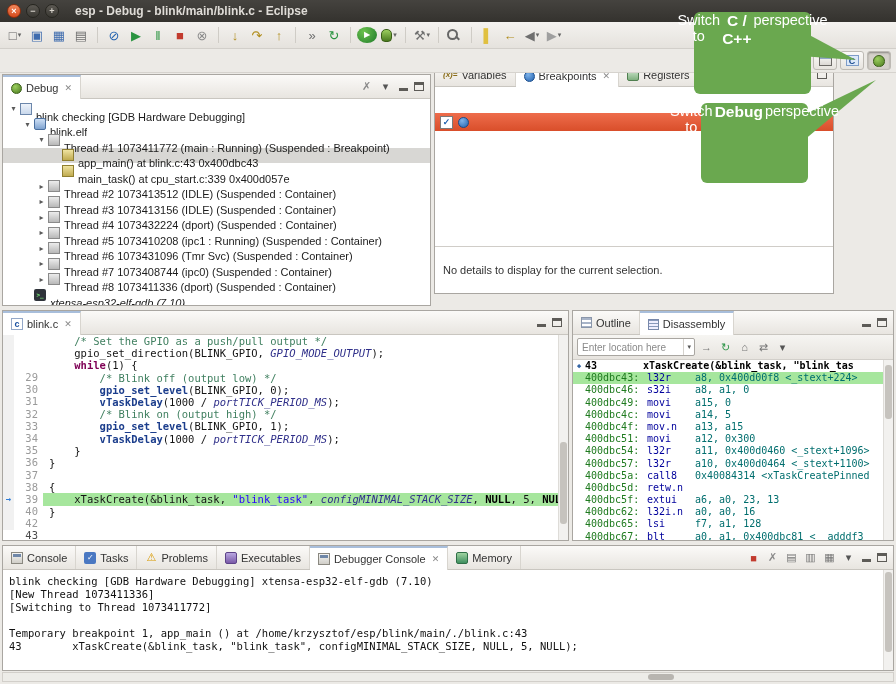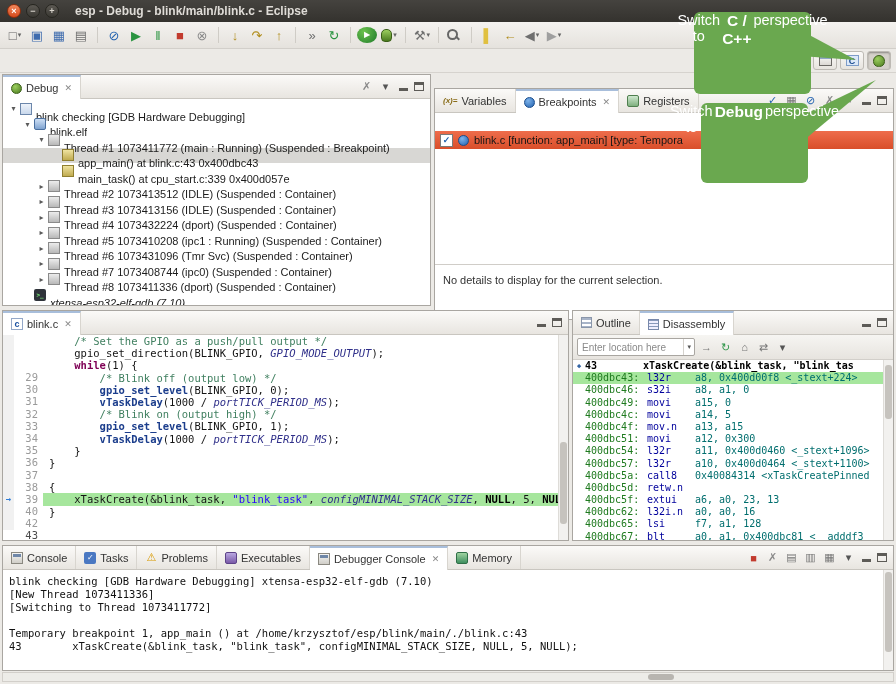--- a/index.html
+++ b/index.html
@@ -41,21 +41,21 @@
   
   #tails{position:absolute;left:0;top:0;z-index:40;pointer-events:none;}
   .callout{position:absolute;background:#6aa84f;border-radius:6px;color:#fff;text-align:center;z-index:41;display:flex;flex-direction:row;justify-content:center;gap:2px;font-size:14.5px;}
   #callout-cpp{left:694px;top:12px;width:117px;height:82px;}
   #callout-debug{left:701px;top:103px;width:107px;height:80px;}
   .cbold{font-weight:bold;font-size:15.5px;}
 
   
   .panel{position:absolute;background:#fff;border:1px solid #a9a6a1;display:flex;flex-direction:column;box-sizing:border-box;}
   #debug-panel{left:2px;top:74px;width:429px;height:232px;}
-  #right-panel{left:434px;top:88px;width:460px;height:232px;}
+  #right-panel{left:434px;top:62px;width:400px;height:232px;gap:8px;}
   #editor-panel{left:2px;top:310px;width:567px;height:231px;}
   #disasm-panel{left:572px;top:310px;width:322px;height:231px;}
   #console-panel{left:2px;top:545px;width:892px;height:126px;}
 
   .tabbar{height:23px;min-height:23px;background:linear-gradient(#fbfaf8,#e8e5e0);border-bottom:1px solid #c9c6c0;display:flex;align-items:stretch;font-size:11px;color:#333;}
   .tab{display:flex;align-items:center;gap:4px;padding:0 8px;border-right:1px solid #d8d5cf;white-space:nowrap;}
   .tab.active{background:#fff;border-top:2px solid #a8bedb;margin-bottom:-1px;}
   .tlabel{white-space:nowrap;}
   .tx{color:#8a8a8a;font-size:9px;margin-left:2px;}
   .tabspacer{flex:1;}
@@ -365,21 +365,20 @@
       </span>
     <span class="wmm">
       <span class="ic-min"></span>
       <span class="ic-max"></span>
     </span>
   </div>
   <div class="bp-list">
     <div class="bp-row">
       <span class="cb"></span>
       <span class="ticon i-breakpoints"></span>
-      <span class="bp-text">blink.c [function: app_main] [type: Tempora</span>
     </div>
   </div>
   <div class="bp-details">
     <span>No details to display for the current selection.</span>
   </div>
 </div>
 
 <div class="panel" id="editor-panel">
   <div class="tabbar">
     <div class="tab active">

